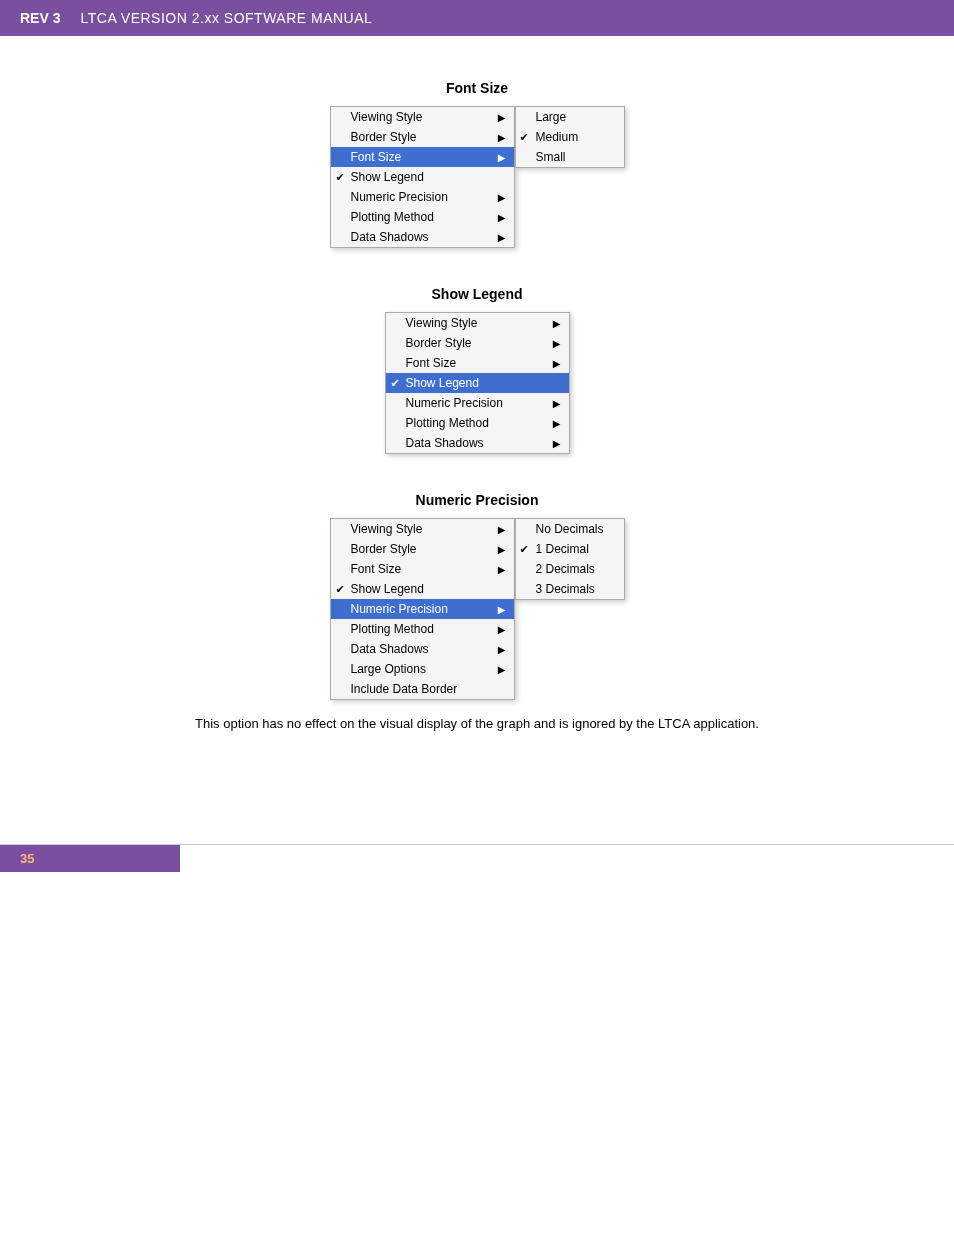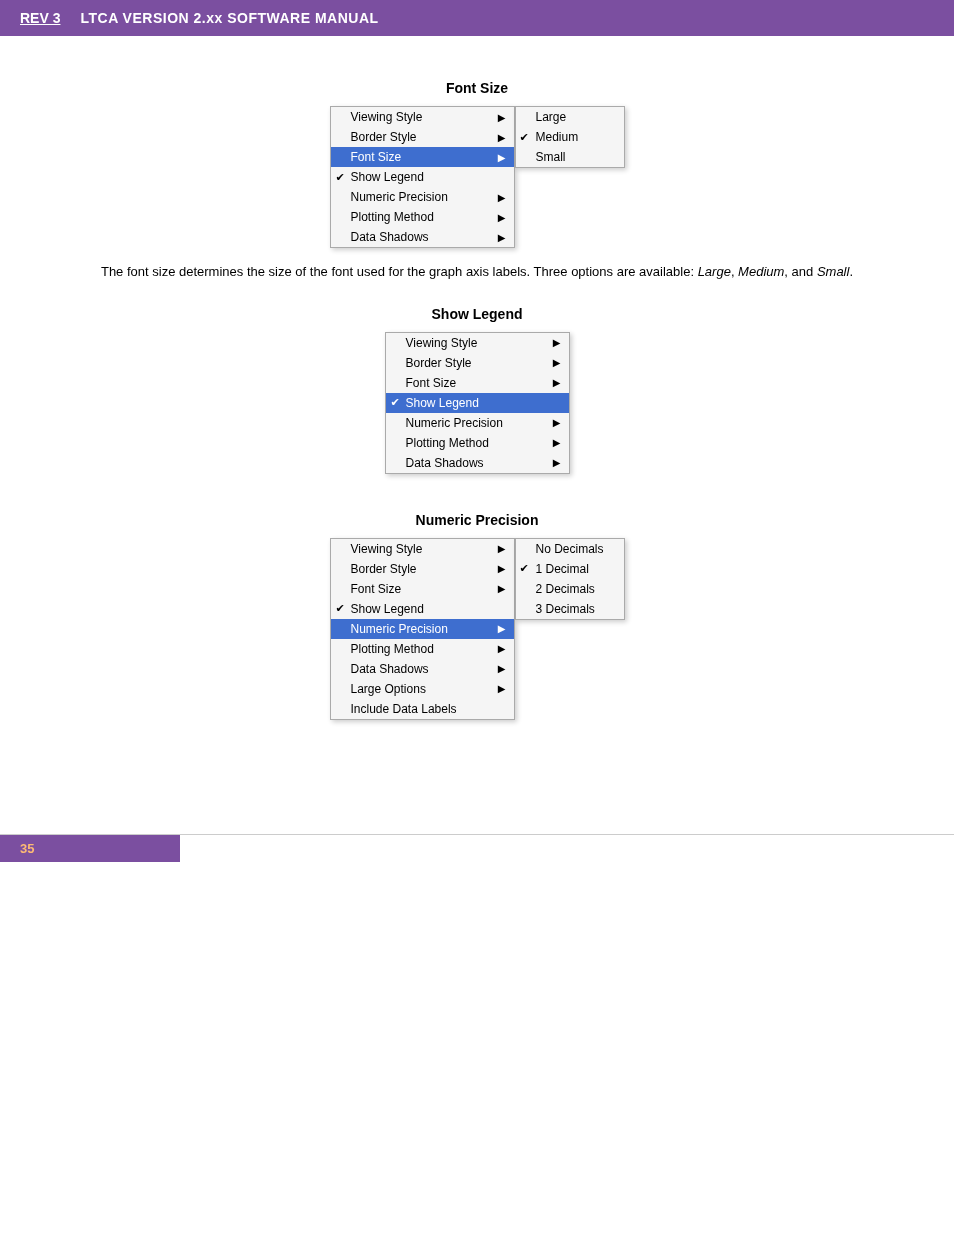--- a/index.html
+++ b/index.html
@@ -17,24 +17,23 @@
       background: #7b4fa0;
       color: #fff;
       padding: 10px 20px;
       display: flex;
       align-items: center;
       gap: 20px;
     }
     .header-rev {
       font-weight: bold;
       font-size: 14px;
-      text-decoration: underline;
     }
     .header-title {
-      font-weight: bold;
+      font-weight: normal;
       font-size: 14px;
       letter-spacing: 0.5px;
       text-align: center;
     }
 
     
     .content {
       padding: 20px 40px 40px 40px;
       text-align: center;
     }
@@ -206,23 +205,20 @@
             <span class="checkmark">✔</span>
             <span>Medium</span>
           </div>
           <div class="submenu-item">
             <span>Small</span>
           </div>
         </div>
       </div>
     </div>
 
-    <p class="para">
-      The font size determines the size of the font used for the graph axis labels. Three options are available: <em>Large</em>, <em>Medium</em>, and <em>Small</em>.
-    </p>
   </div>
 
   <div>
     <div class="section-heading">Show Legend</div>
 
     <div class="menu-container">
       <div class="context-menu">
         <div class="menu-item">
           <span>Viewing Style</span>
           <span class="arrow">▶</span>
@@ -288,40 +284,43 @@
           </div>
           <div class="menu-item">
             <span>Data Shadows</span>
             <span class="arrow">▶</span>
           </div>
           <div class="menu-item">
             <span>Large Options</span>
             <span class="arrow">▶</span>
           </div>
           <div class="menu-item">
-            <span>Include Data Labels</span>
+            <span>Include Data Border</span>
           </div>
         </div>
         <div class="submenu">
           <div class="submenu-item">
             <span>No Decimals</span>
           </div>
           <div class="submenu-item">
             <span class="checkmark">✔</span>
             <span>1 Decimal</span>
           </div>
           <div class="submenu-item">
             <span>2 Decimals</span>
           </div>
           <div class="submenu-item">
             <span>3 Decimals</span>
           </div>
         </div>
       </div>
     </div>
 
+    <p class="para">
+      This option has no effect on the visual display of the graph and is ignored by the LTCA application.
+    </p>
   </div>
 
 </div>
 
 <div class="footer-area">
   <div class="footer-page">35</div>
 </div>
 
 </body></html>

